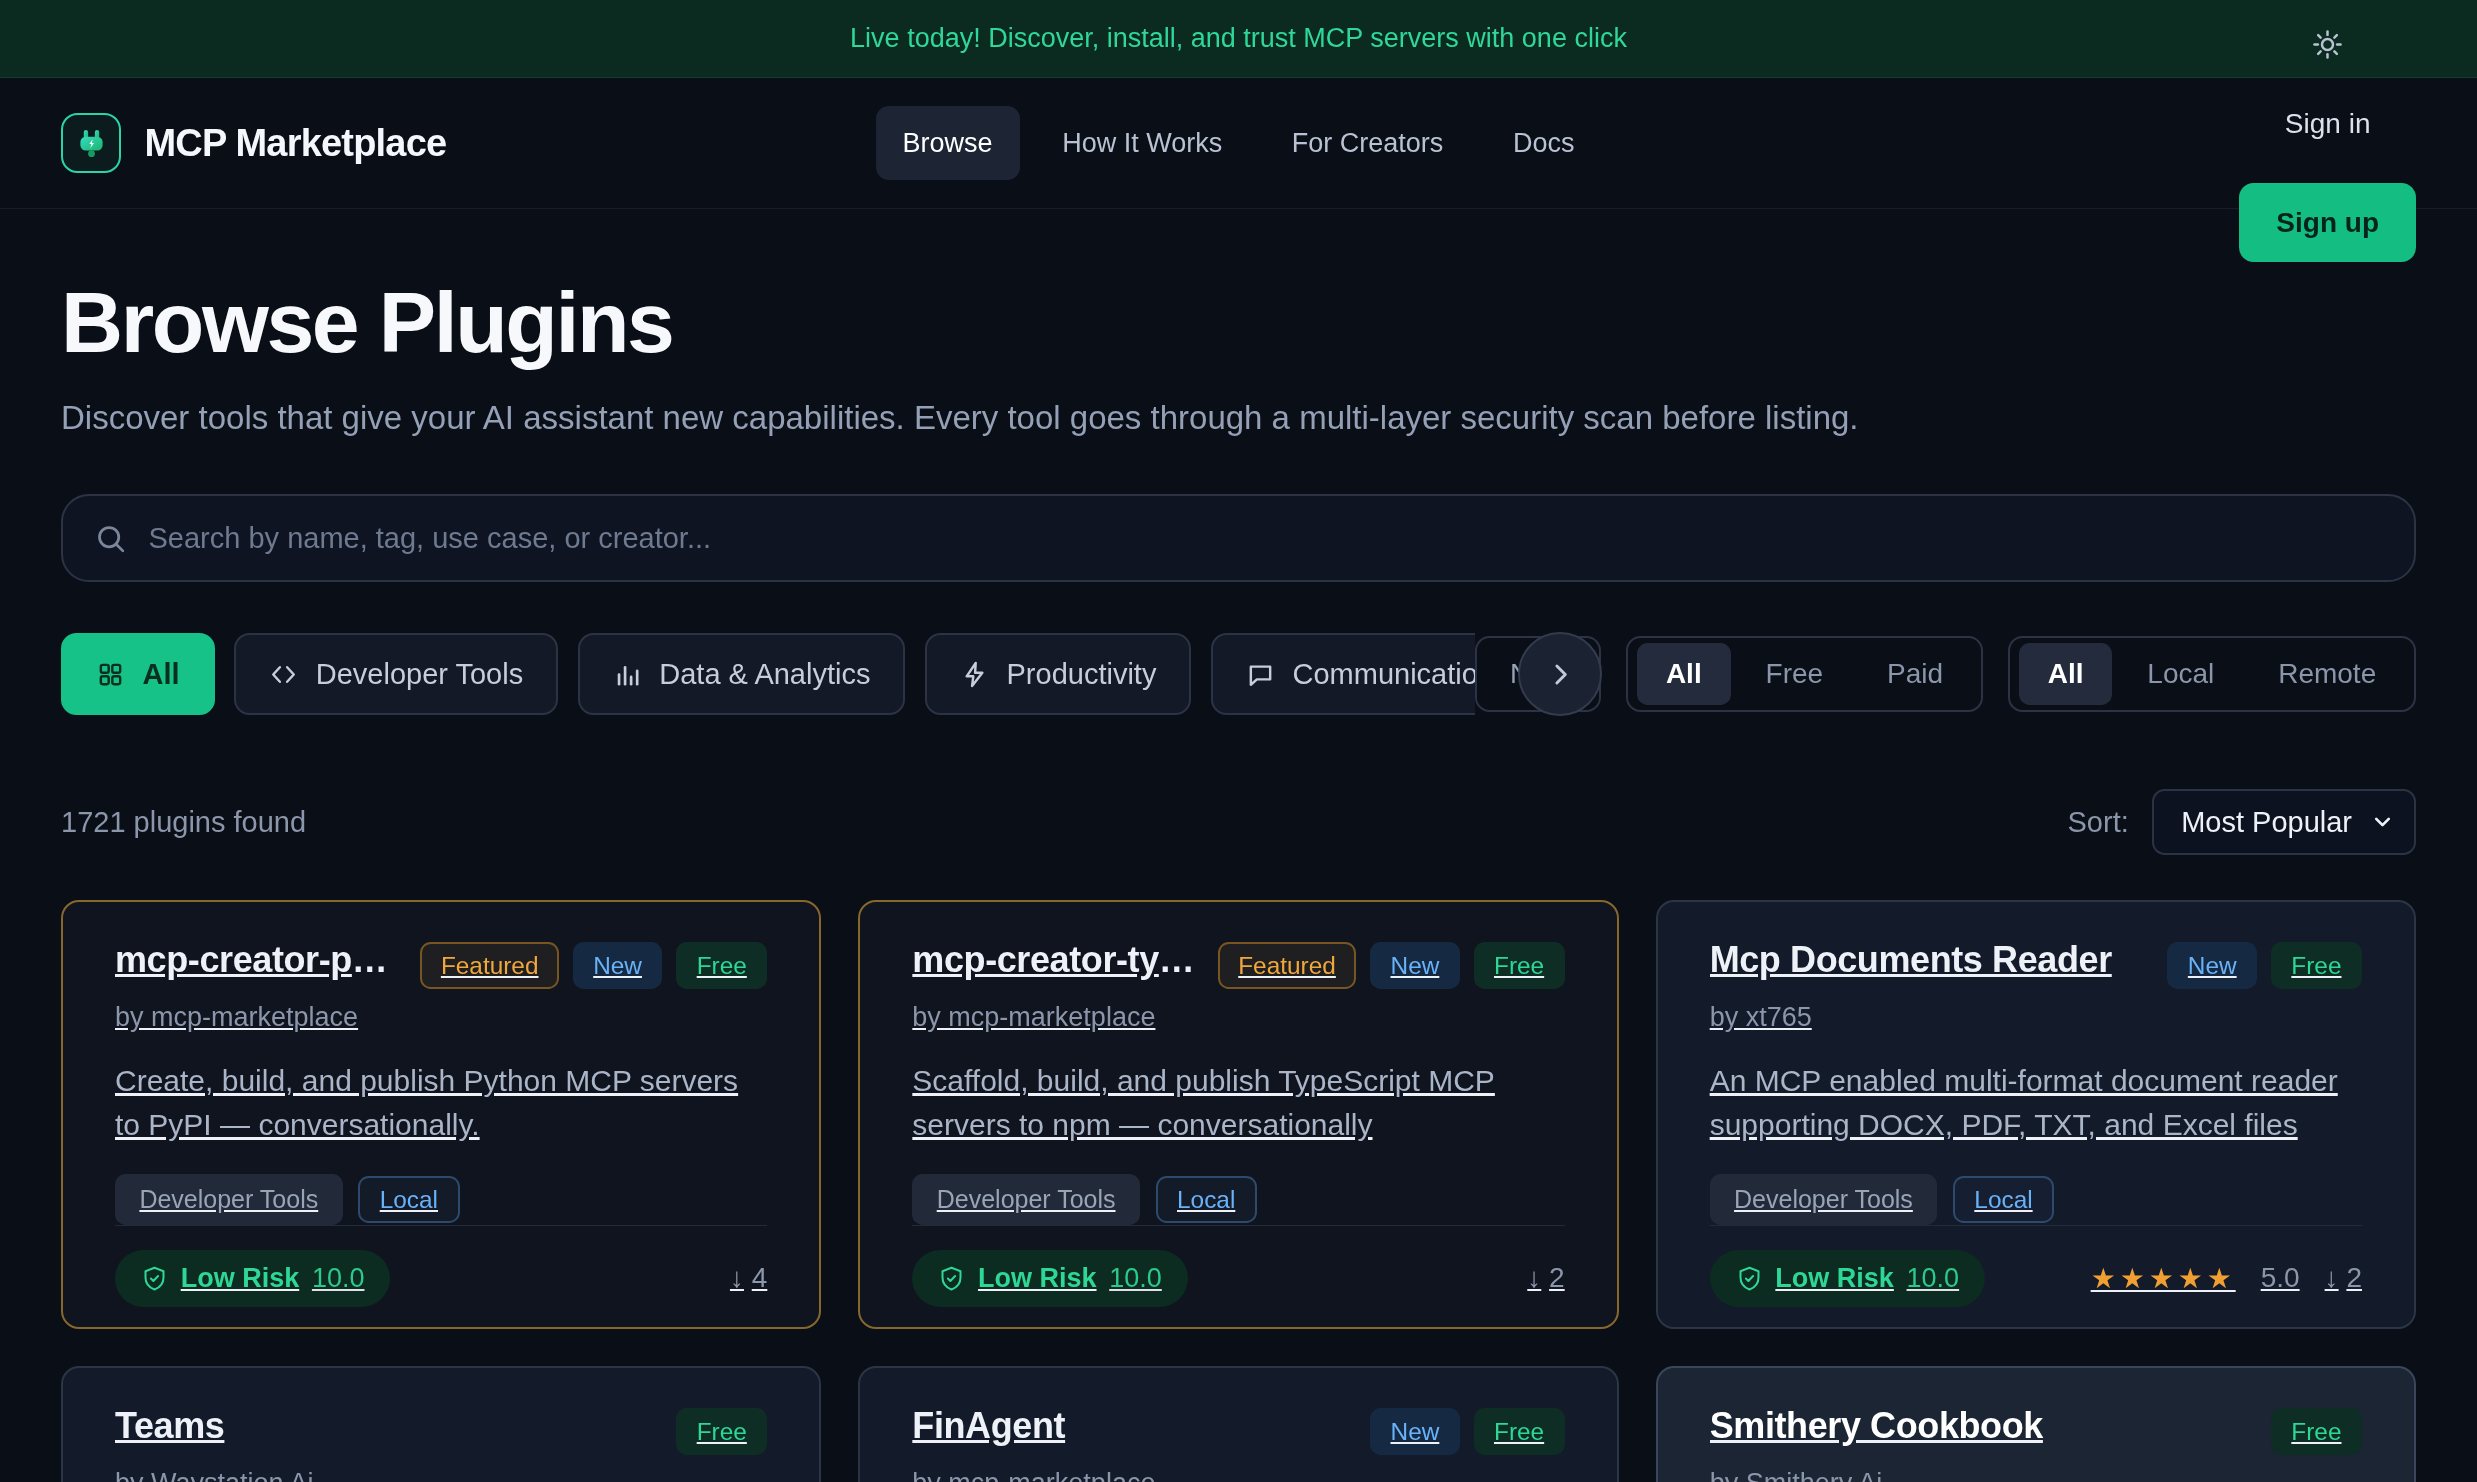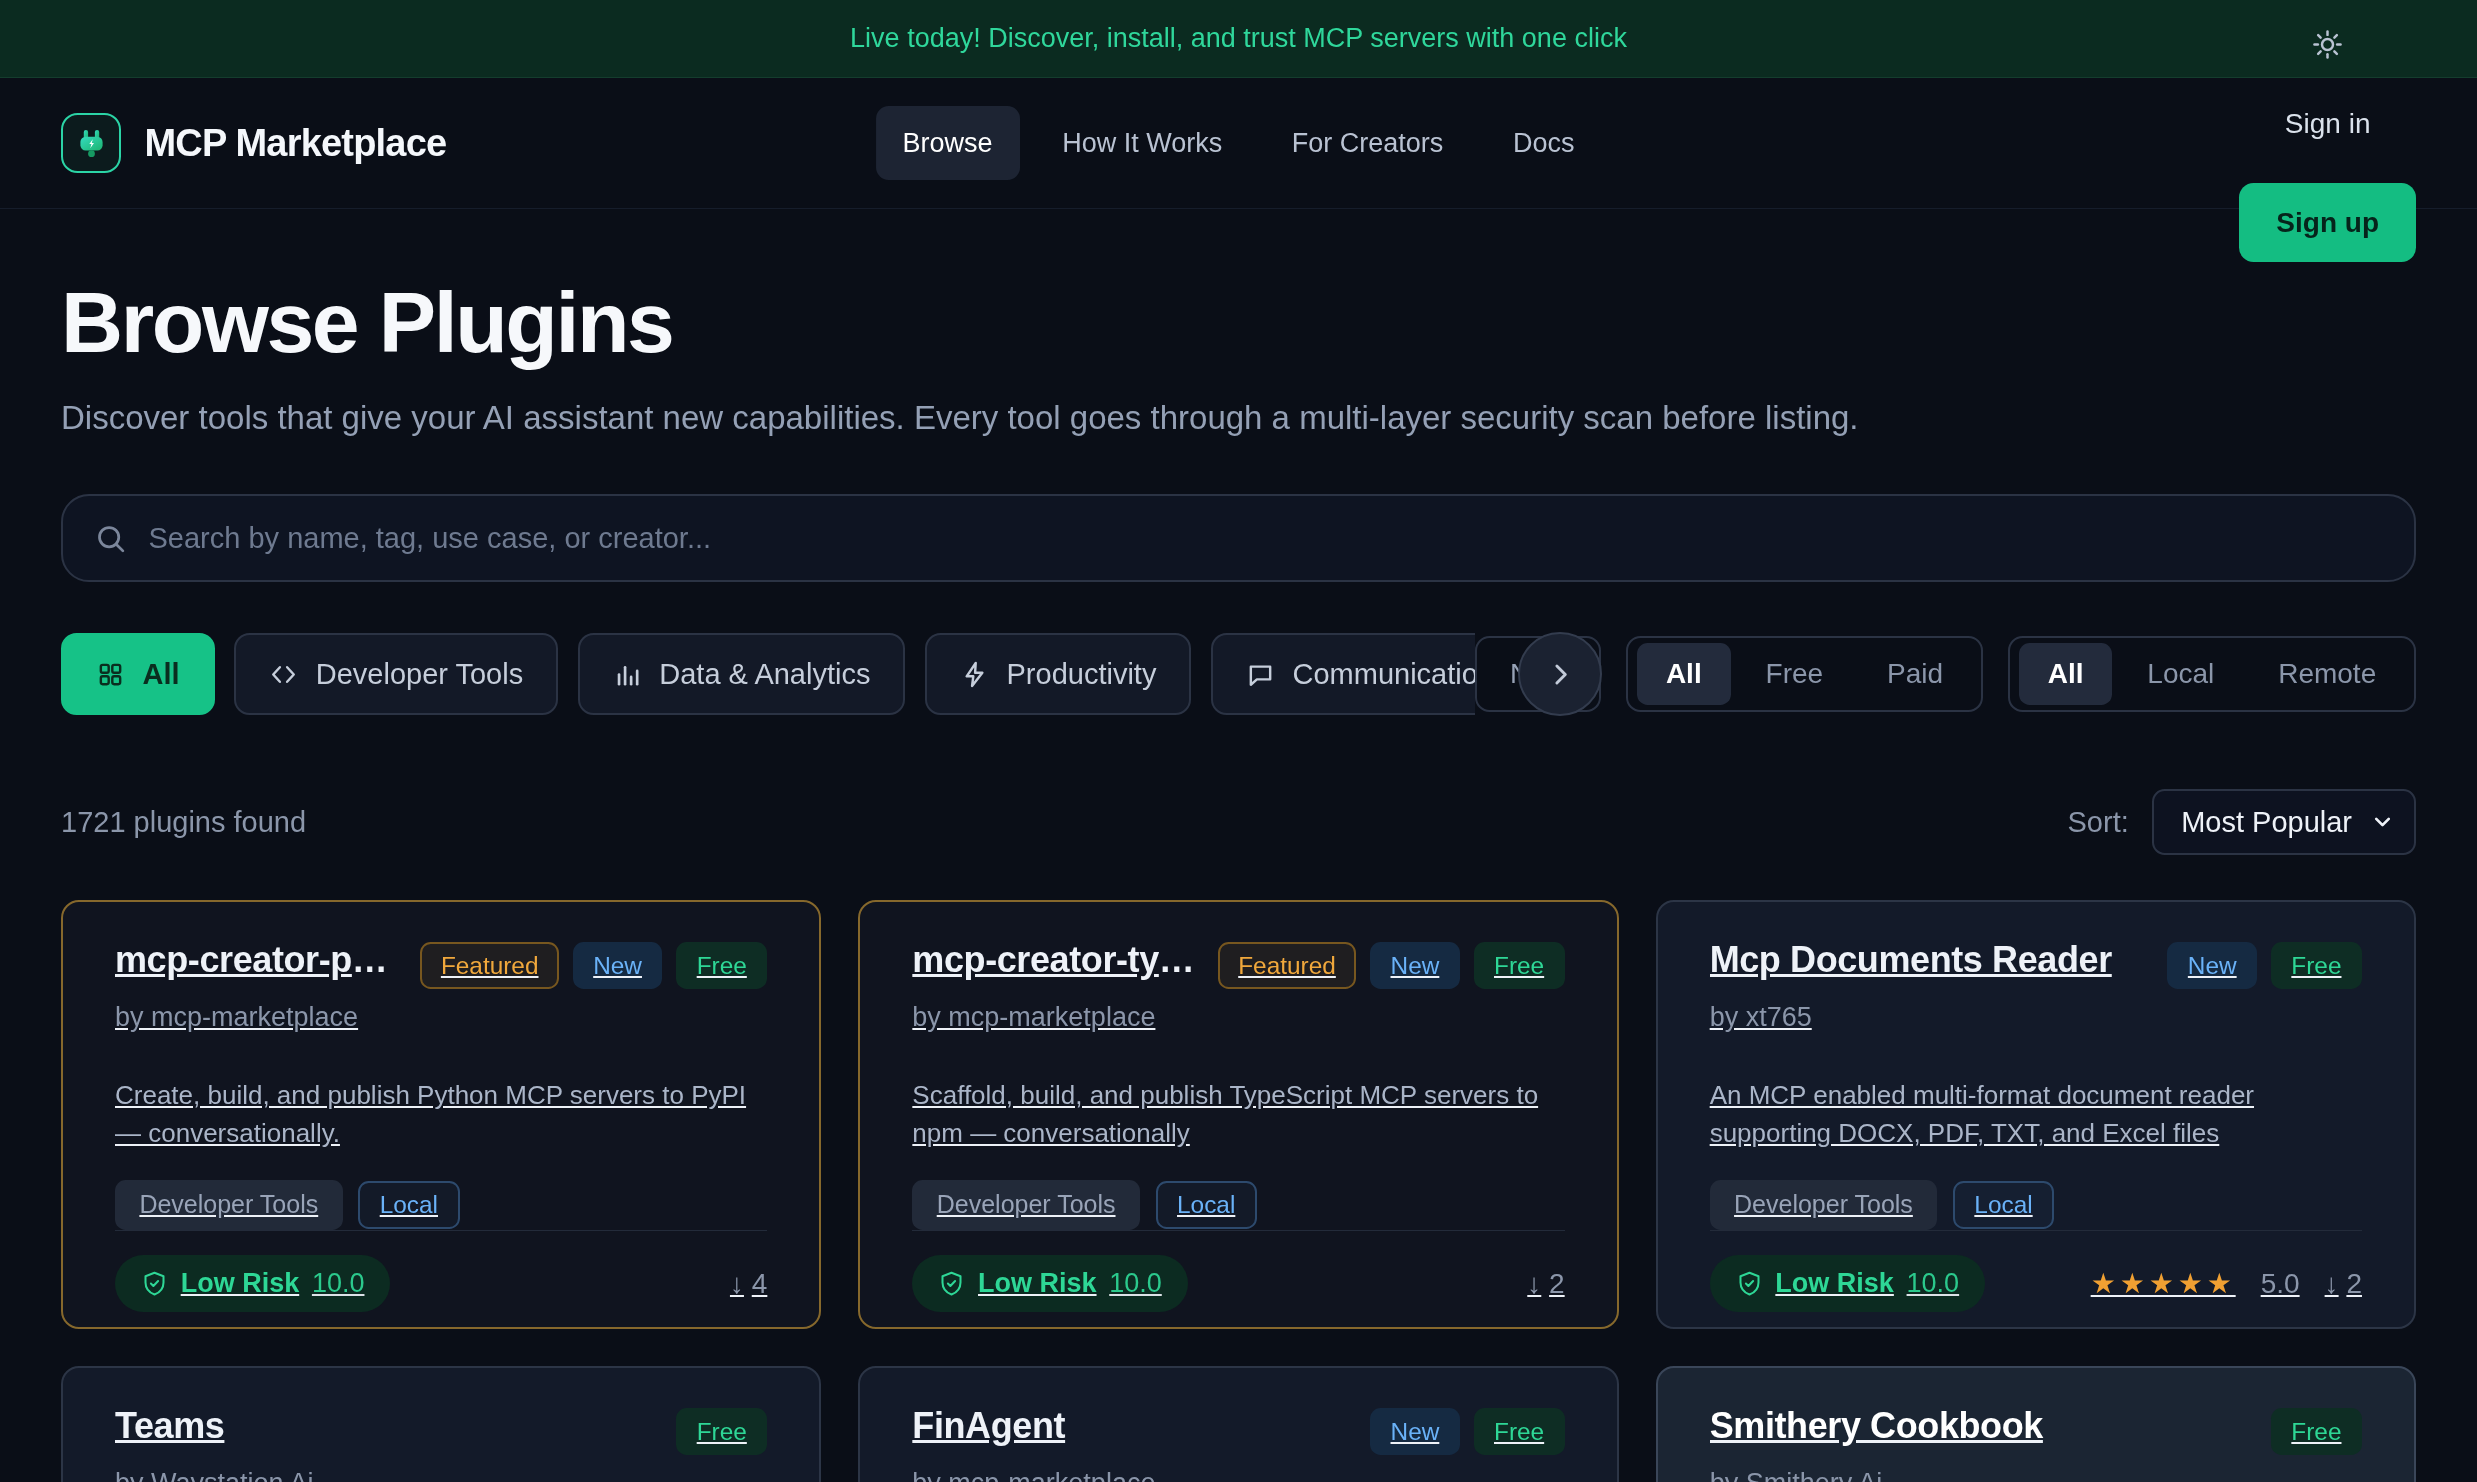--- a/index.html
+++ b/index.html
@@ -110,21 +110,21 @@
   .card-title {
     font-size:36px; font-weight:700; color:#eef2f8; letter-spacing:-0.4px;
     white-space:nowrap; overflow:hidden; text-overflow:ellipsis; min-width:0; flex:1; padding-right:17.6px;
   }
   .badges { display:flex; gap:13.7px; flex-shrink:0; margin-left:auto; padding-top:2.9px; }
   .badge { font-size:24.4px; padding:9.8px 20.5px; border-radius:10.7px; font-weight:500; white-space:nowrap; }
   .badge.featured { color:#f0a83c; border:2px solid #77571f; background:rgba(240,168,60,0.07); padding:7.8px 18.5px; }
   .badge.new { color:#6ab2f8; background:#152a42; }
   .badge.free { color:#2ed796; background:#0e2d24; }
   .byline { margin-top:12.7px; font-size:27px; color:#8b96aa; }
-  .desc { margin-top:43px; font-size:26px; line-height:1.47; color:#aab5c8; }
+  .desc { margin-top:26px; font-size:30px; line-height:1.47; color:#aab5c8; }
   .tags { margin-top:27px; display:flex; gap:15.6px; align-items:center; }
   .tag-cat { background:#222a39; color:#99a4b8; font-size:25px; padding:10.7px 24.4px; border-radius:10.7px; }
   .tag-local { color:#6ab2f8; border:2px solid #2d4a6d; background:rgba(40,70,110,0.12); font-size:24.4px; padding:7.8px 19.5px; border-radius:10.7px; }
   .divider { margin-top:auto; border-top:1px solid #232b3a; }
   .card-foot { margin-top:24.4px; display:flex; align-items:center; }
   .risk-pill { display:inline-flex; align-items:center; gap:12.7px; background:#0c2b21; border-radius:974px; padding:12.7px 26px; }
   .risk-label { color:#2ed796; font-weight:700; font-size:27px; }
   .risk-score { color:#2ed796; font-size:27px; opacity:0.92; }
   .foot-right { margin-left:auto; display:flex; gap:25px; align-items:center; color:#8b96aa; font-size:28px; }
   .stars { color:#f0a032; font-size:28px; letter-spacing:3.9px; }

